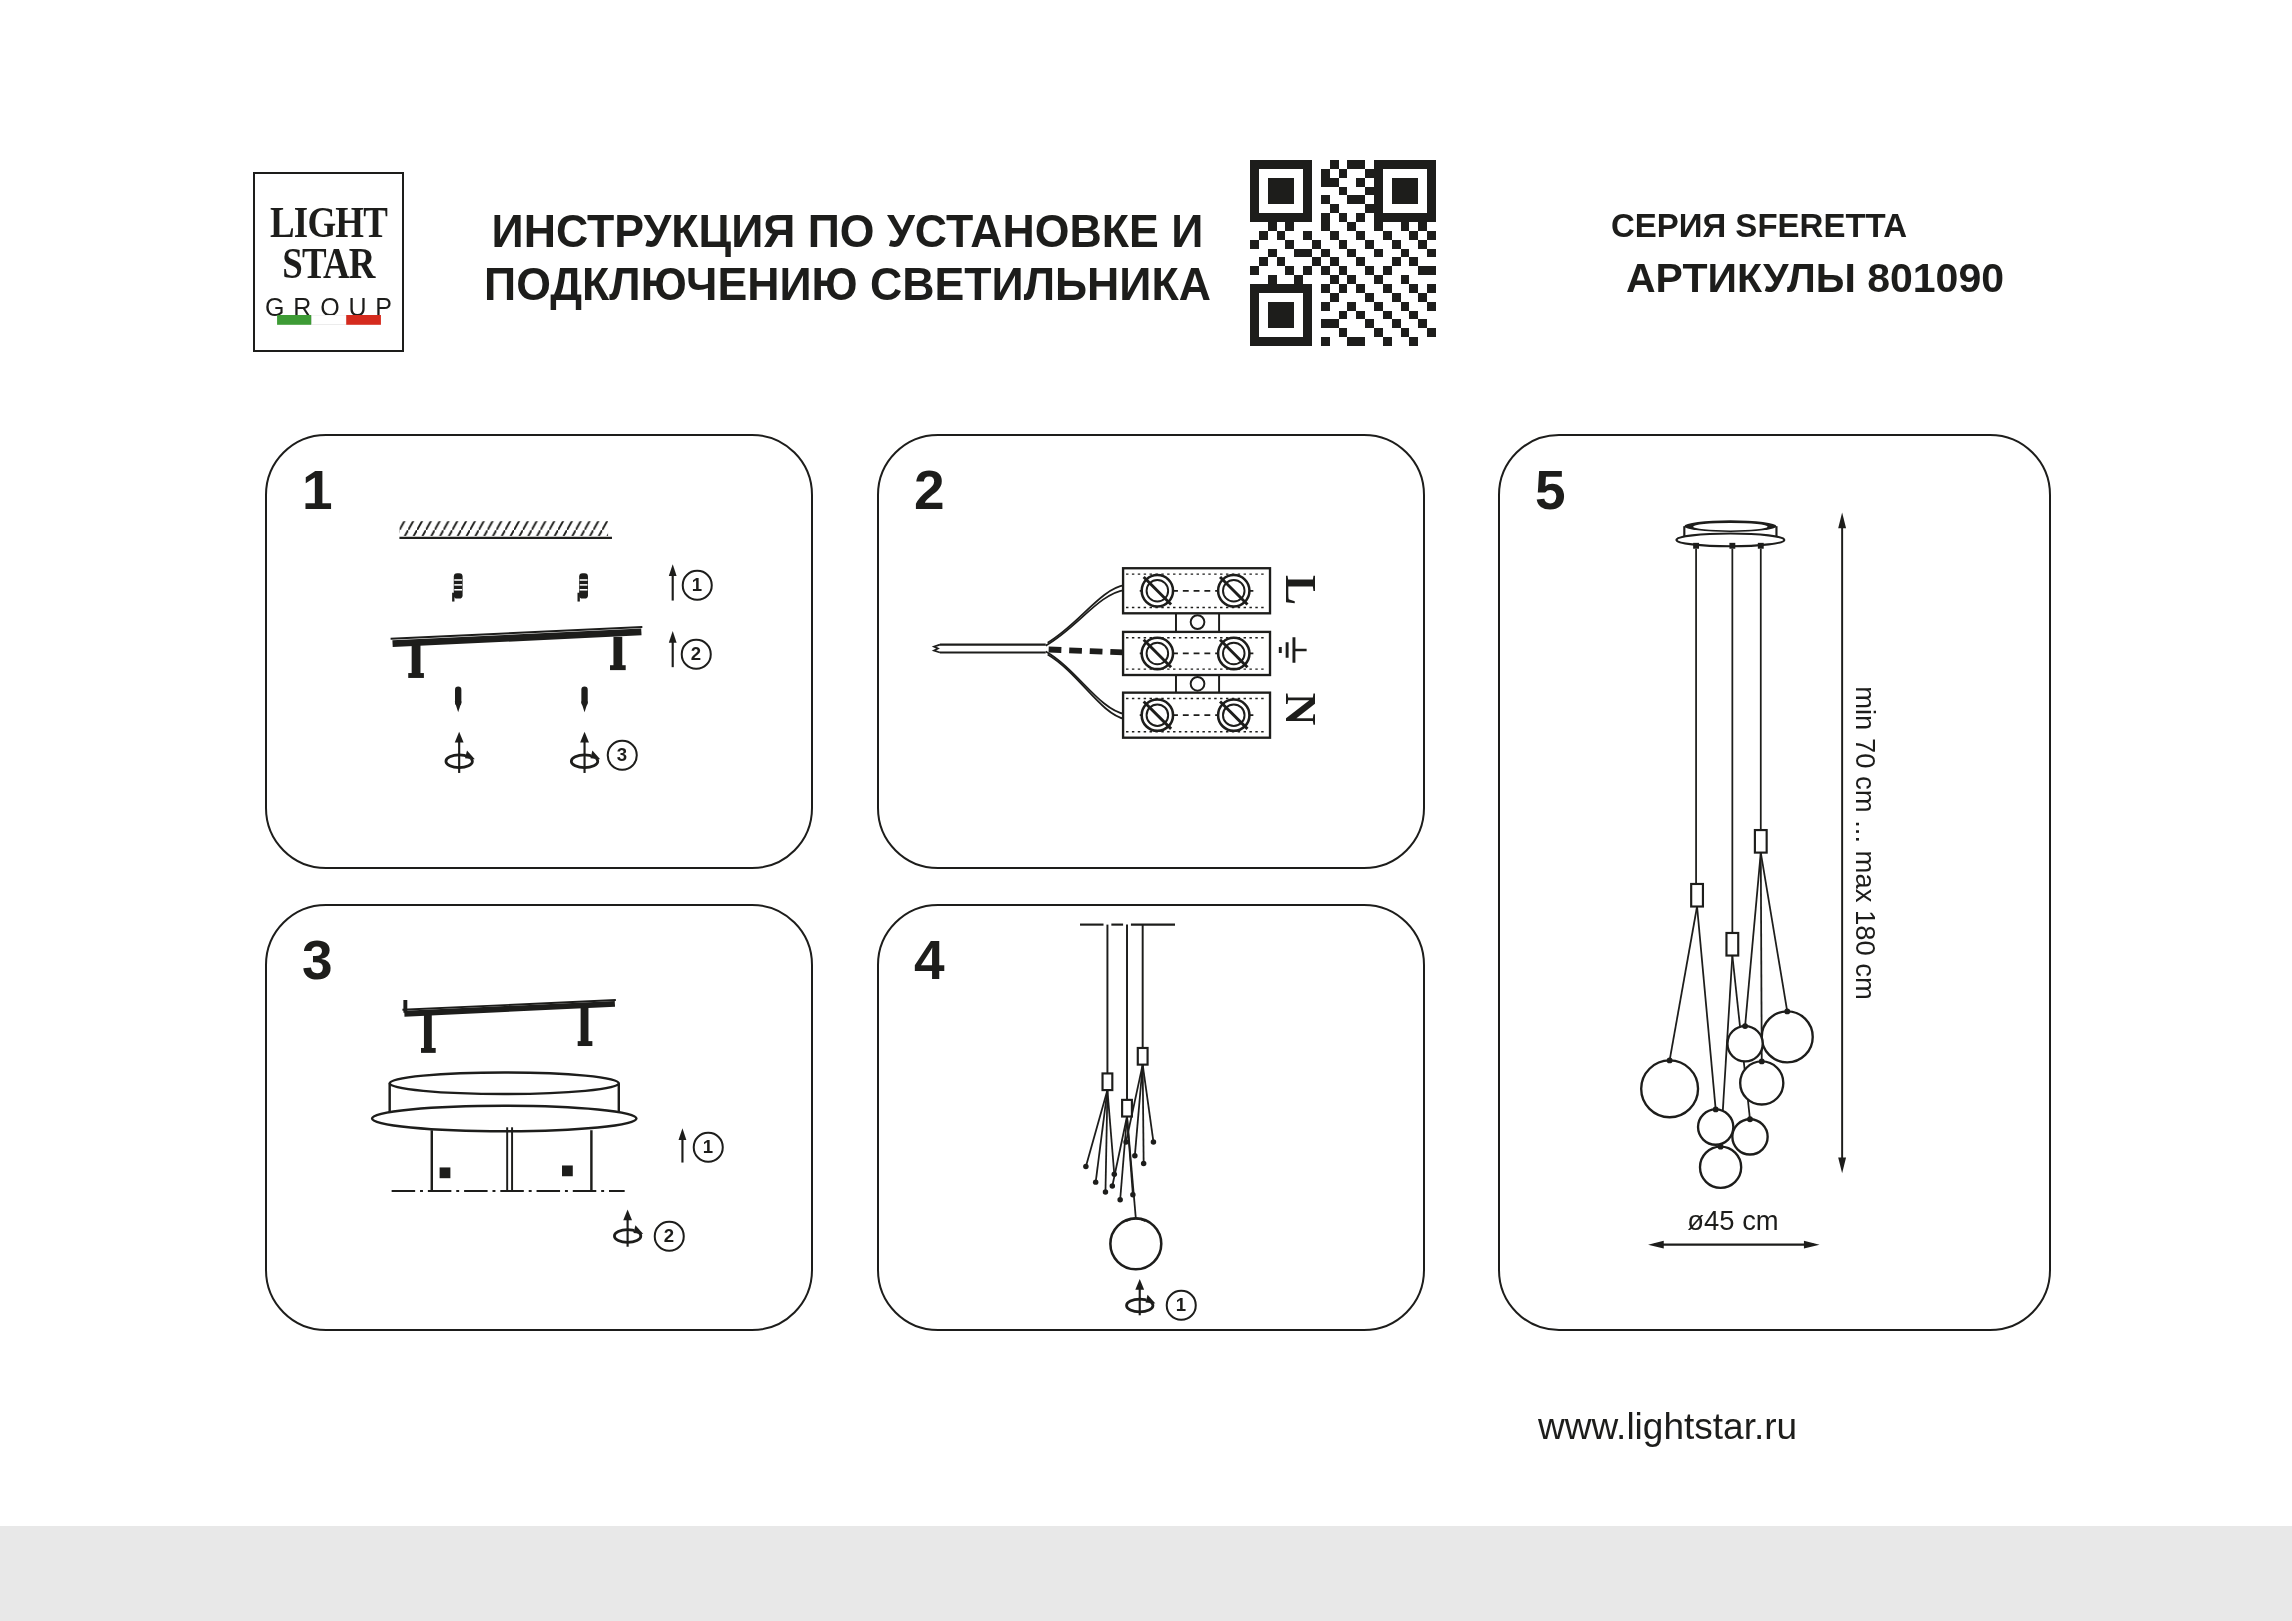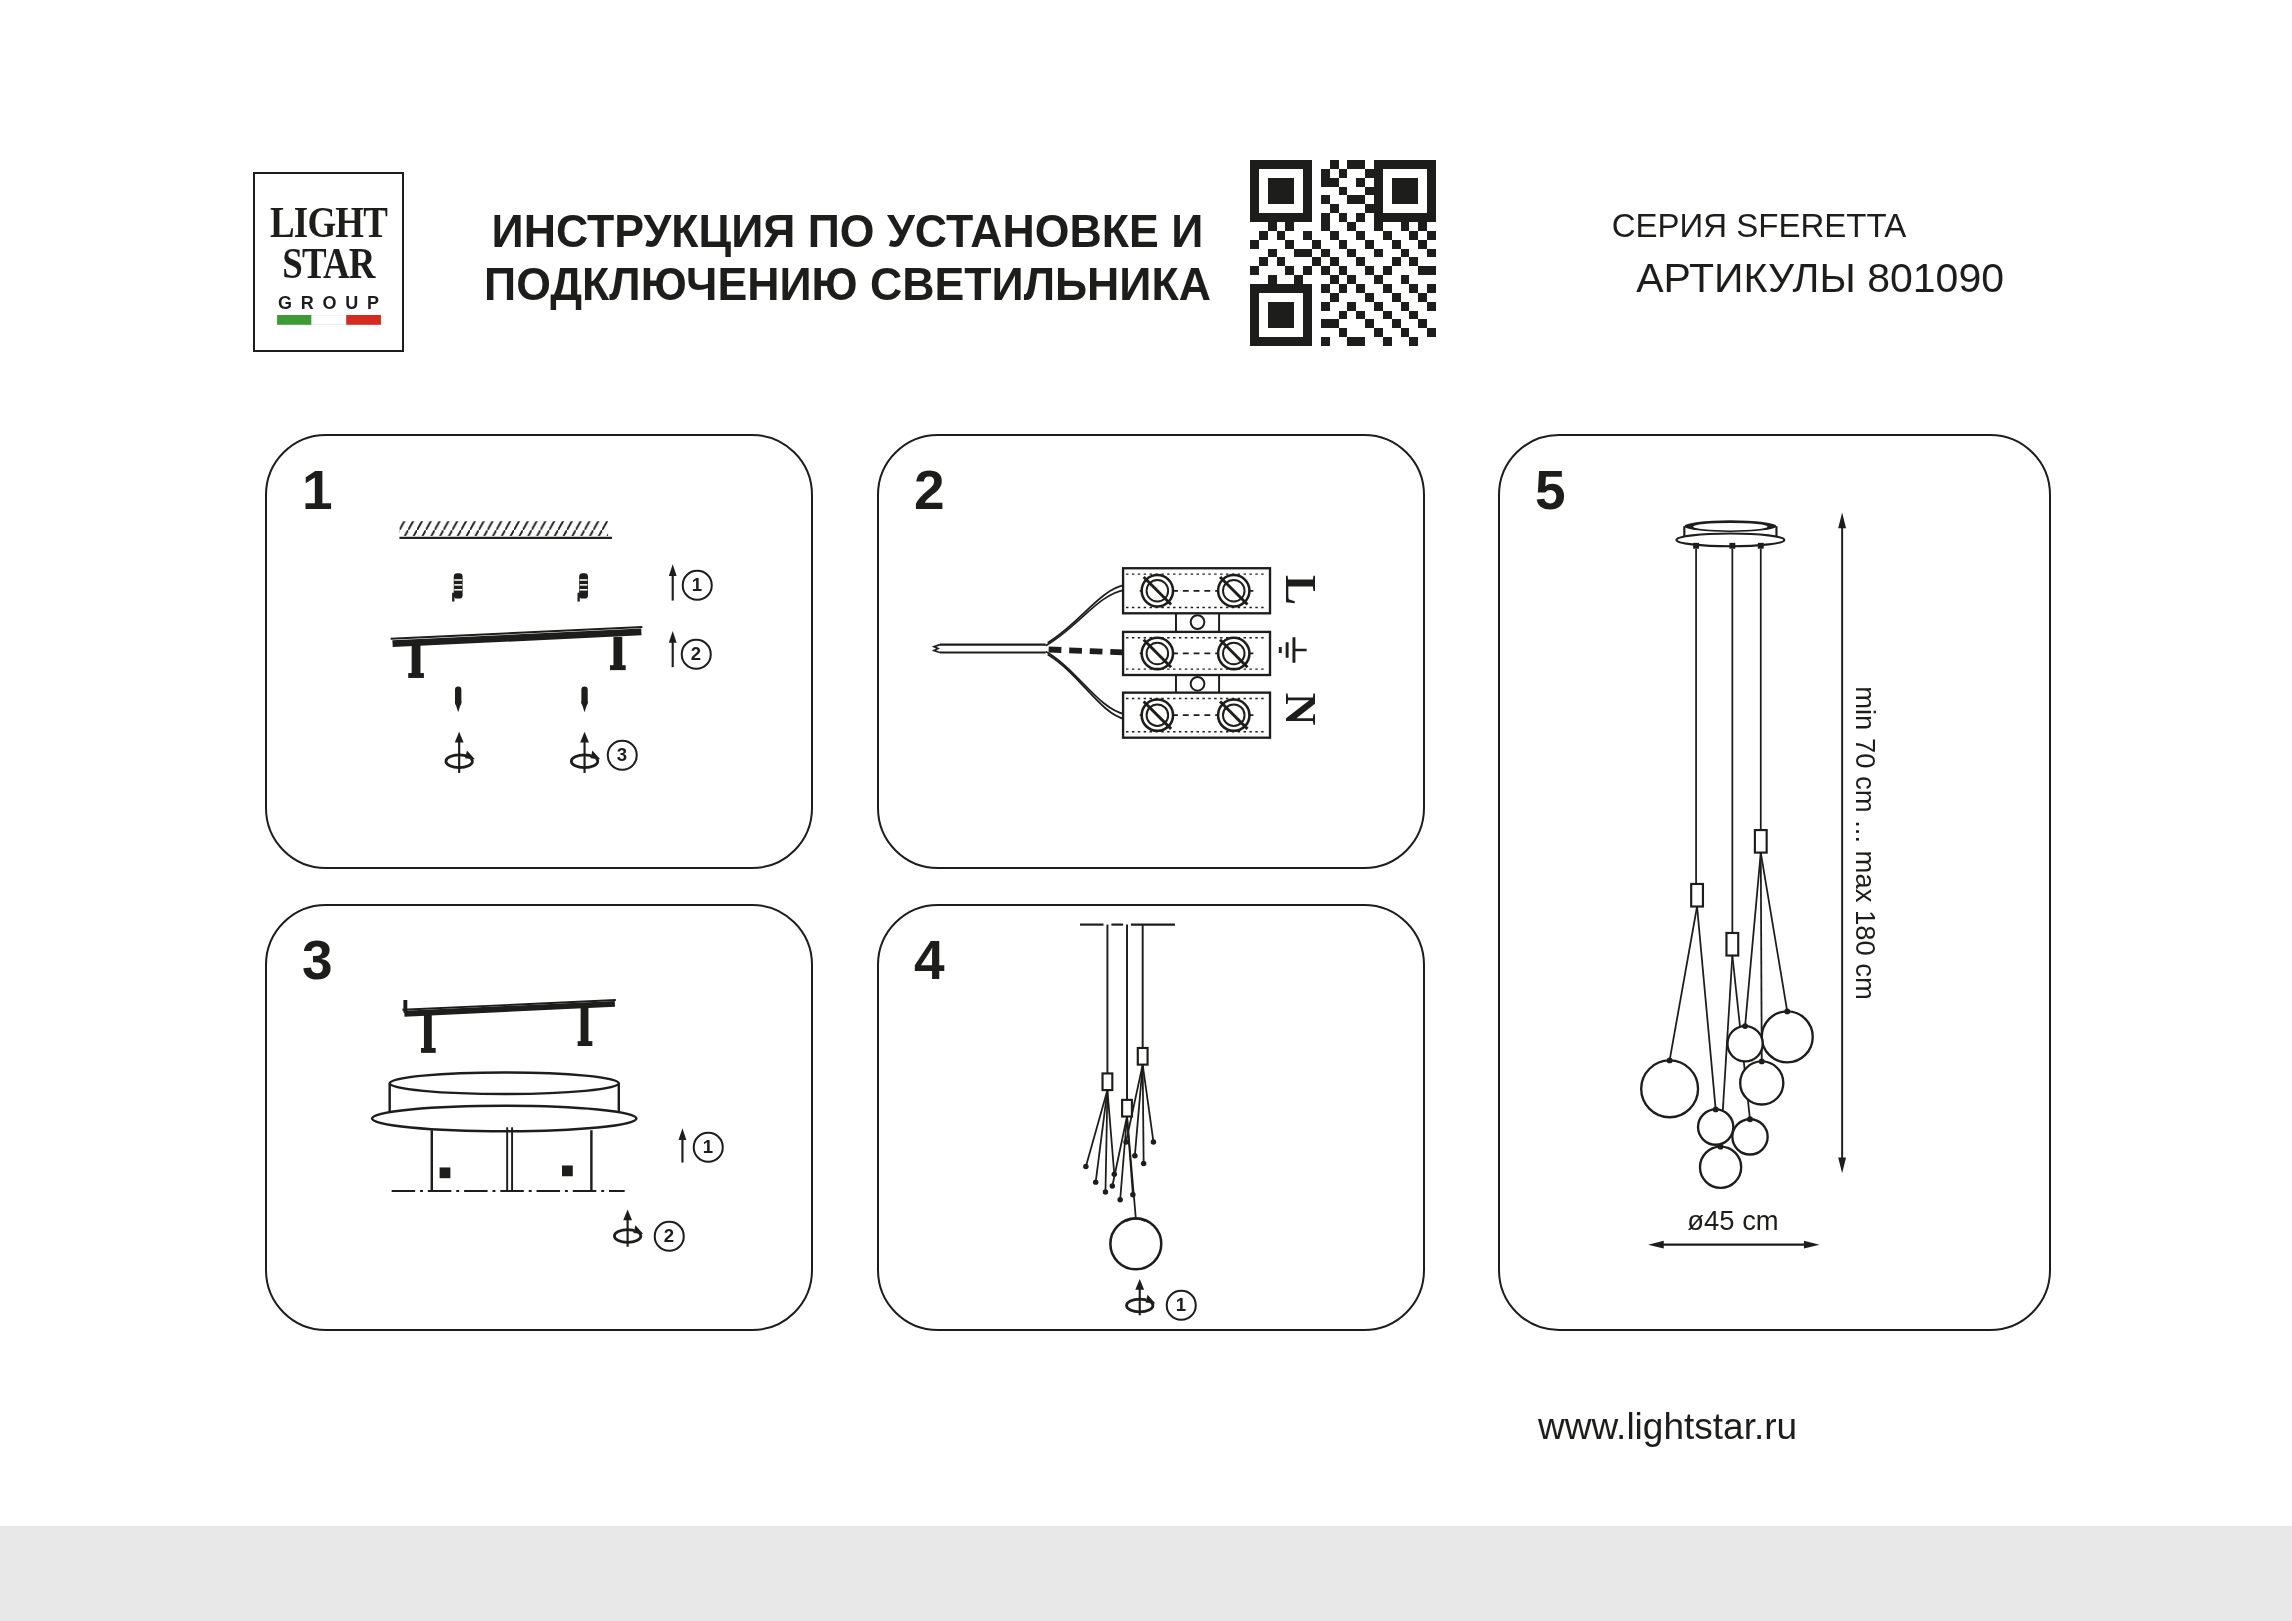--- a/index.html
+++ b/index.html
@@ -6,29 +6,29 @@
   .page{position:relative;width:2293px;height:1526px;background:#ffffff;
         font-family:"Liberation Sans",sans-serif;color:#1d1d1b;overflow:hidden;}
   .abs{position:absolute;}
 
   
   .logo-box{left:253px;top:172px;width:147px;height:176px;border:2px solid #1d1d1b;text-align:center;}
   .logo-word{font-family:"Liberation Serif",serif;font-weight:700;line-height:1;
              transform:scaleX(.82);transform-origin:center;letter-spacing:-1px;}
   .logo-light{margin-top:25.5px;font-size:45px;}
   .logo-star{margin-top:-3.9px;font-size:45px;}
-  .logo-group{margin-top:7.8px;font-size:18px;letter-spacing:8.8px;padding-left:8.8px;font-weight:700;}
+  .logo-group{margin-top:7.8px;font-size:25px;letter-spacing:8.8px;padding-left:8.8px;font-weight:400;}
   .logo-flag{position:absolute;left:21.6px;top:141px;}
 
   .title{left:436px;top:204px;width:823px;text-align:center;font-weight:700;
          font-size:47px;line-height:53px;transform:scaleX(.95);transform-origin:center;}
 
   .qr{left:1250px;top:160px;width:186px;height:186px;}
 
-  .product{left:1514px;top:208px;width:490px;text-align:center;font-weight:400;}
+  .product{left:1514px;top:208px;width:490px;text-align:center;font-weight:700;}
   .product .series{font-size:33px;line-height:35px;}
   .product .articles{font-size:41px;line-height:43px;margin-top:13.7px;text-align:right;}
 
   
   .panel{border:2.9px solid #1d1d1b;border-radius:61px;background:#fff;}
   .p1{left:265px;top:434px;width:544px;height:431px;}
   .p2{left:877px;top:434px;width:544px;height:431px;}
   .p3{left:265px;top:904px;width:544px;height:423px;}
   .p4{left:877px;top:904px;width:544px;height:423px;}
   .p5{left:1498px;top:434px;width:549px;height:893px;}

